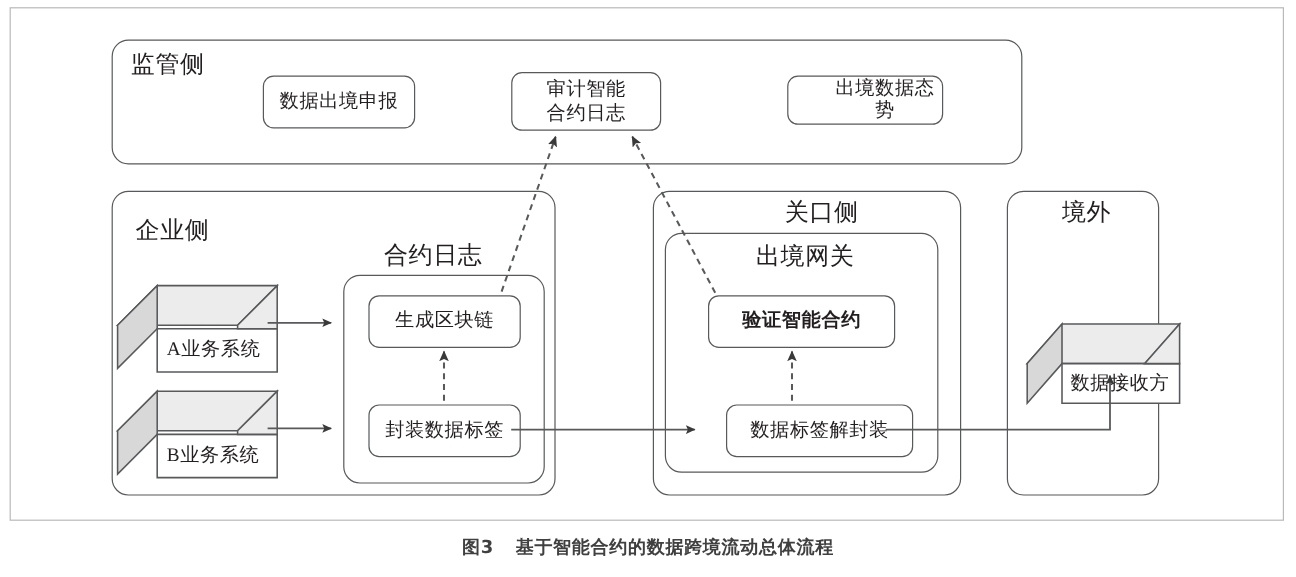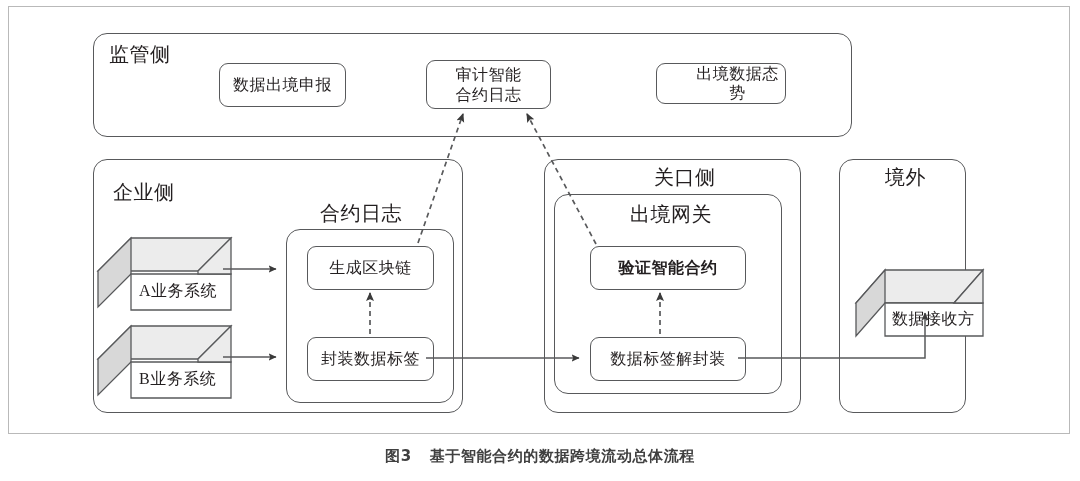--- a/index.html
+++ b/index.html
@@ -86,21 +86,21 @@
   <div class="pbox" style="left:298px;top:239px;width:127px;height:44px;">生成区块链</div>
   <div class="pbox" style="left:298px;top:330px;width:127px;height:44px;">封装数据标签</div>
 
   <div class="zone" style="left:535px;top:152px;width:257px;height:254px;"></div>
   <div class="zone-label" style="left:625px;top:160px;margin-left:20px;">关口侧</div>
 
   <div class="zone" style="left:545px;top:187px;width:228px;height:200px;"></div>
   <div class="zone-label" style="left:621px;top:197px;">出境网关</div>
 
   <div class="pbox" style="left:581px;top:239px;width:156px;height:44px;font-weight:bold;">验证智能合约</div>
-  <div class="pbox" style="left:581px;top:330px;width:156px;height:44px;">数据标签解封装</div>
+  <div class="pbox" style="left:596px;top:330px;width:156px;height:44px;">数据标签解封装</div>
 
   <div class="zone" style="left:830px;top:152px;width:127px;height:254px;"></div>
   <div class="zone-label" style="left:876px;top:160px;">境外</div>
 
   <div class="cube" style="left:846px;top:255px;width:134px;height:80px;">
     <svg width="134" height="80" viewBox="0 0 134 80">
       <polygon points="1,41 30,8 128,8 99,41" fill="#ececec" stroke="#58595b" stroke-width="1.3"></polygon>
       <polygon points="1,41 1,74 30,41 30,8" fill="#d8d8d8" stroke="#58595b" stroke-width="1.3"></polygon>
       <polygon points="30,41 128,41 128,74 30,74" fill="#ffffff" stroke="#58595b" stroke-width="1.3"></polygon>
       <polygon points="99,41 128,8 128,41 99,41" fill="#ececec" stroke="#58595b" stroke-width="1.3"></polygon>

